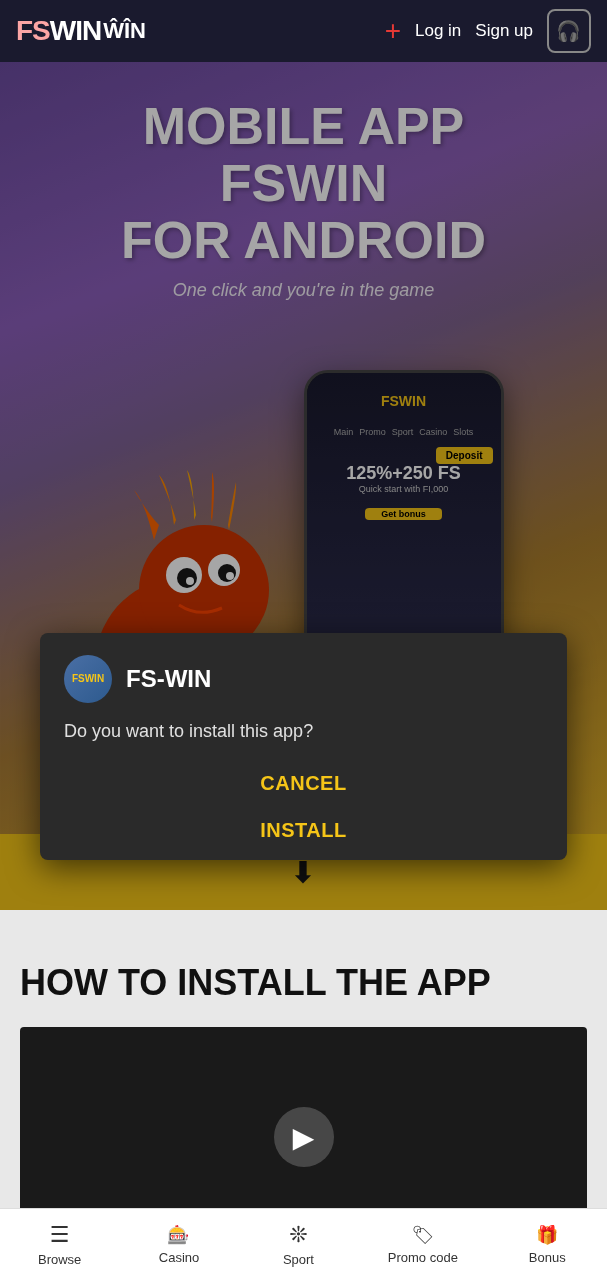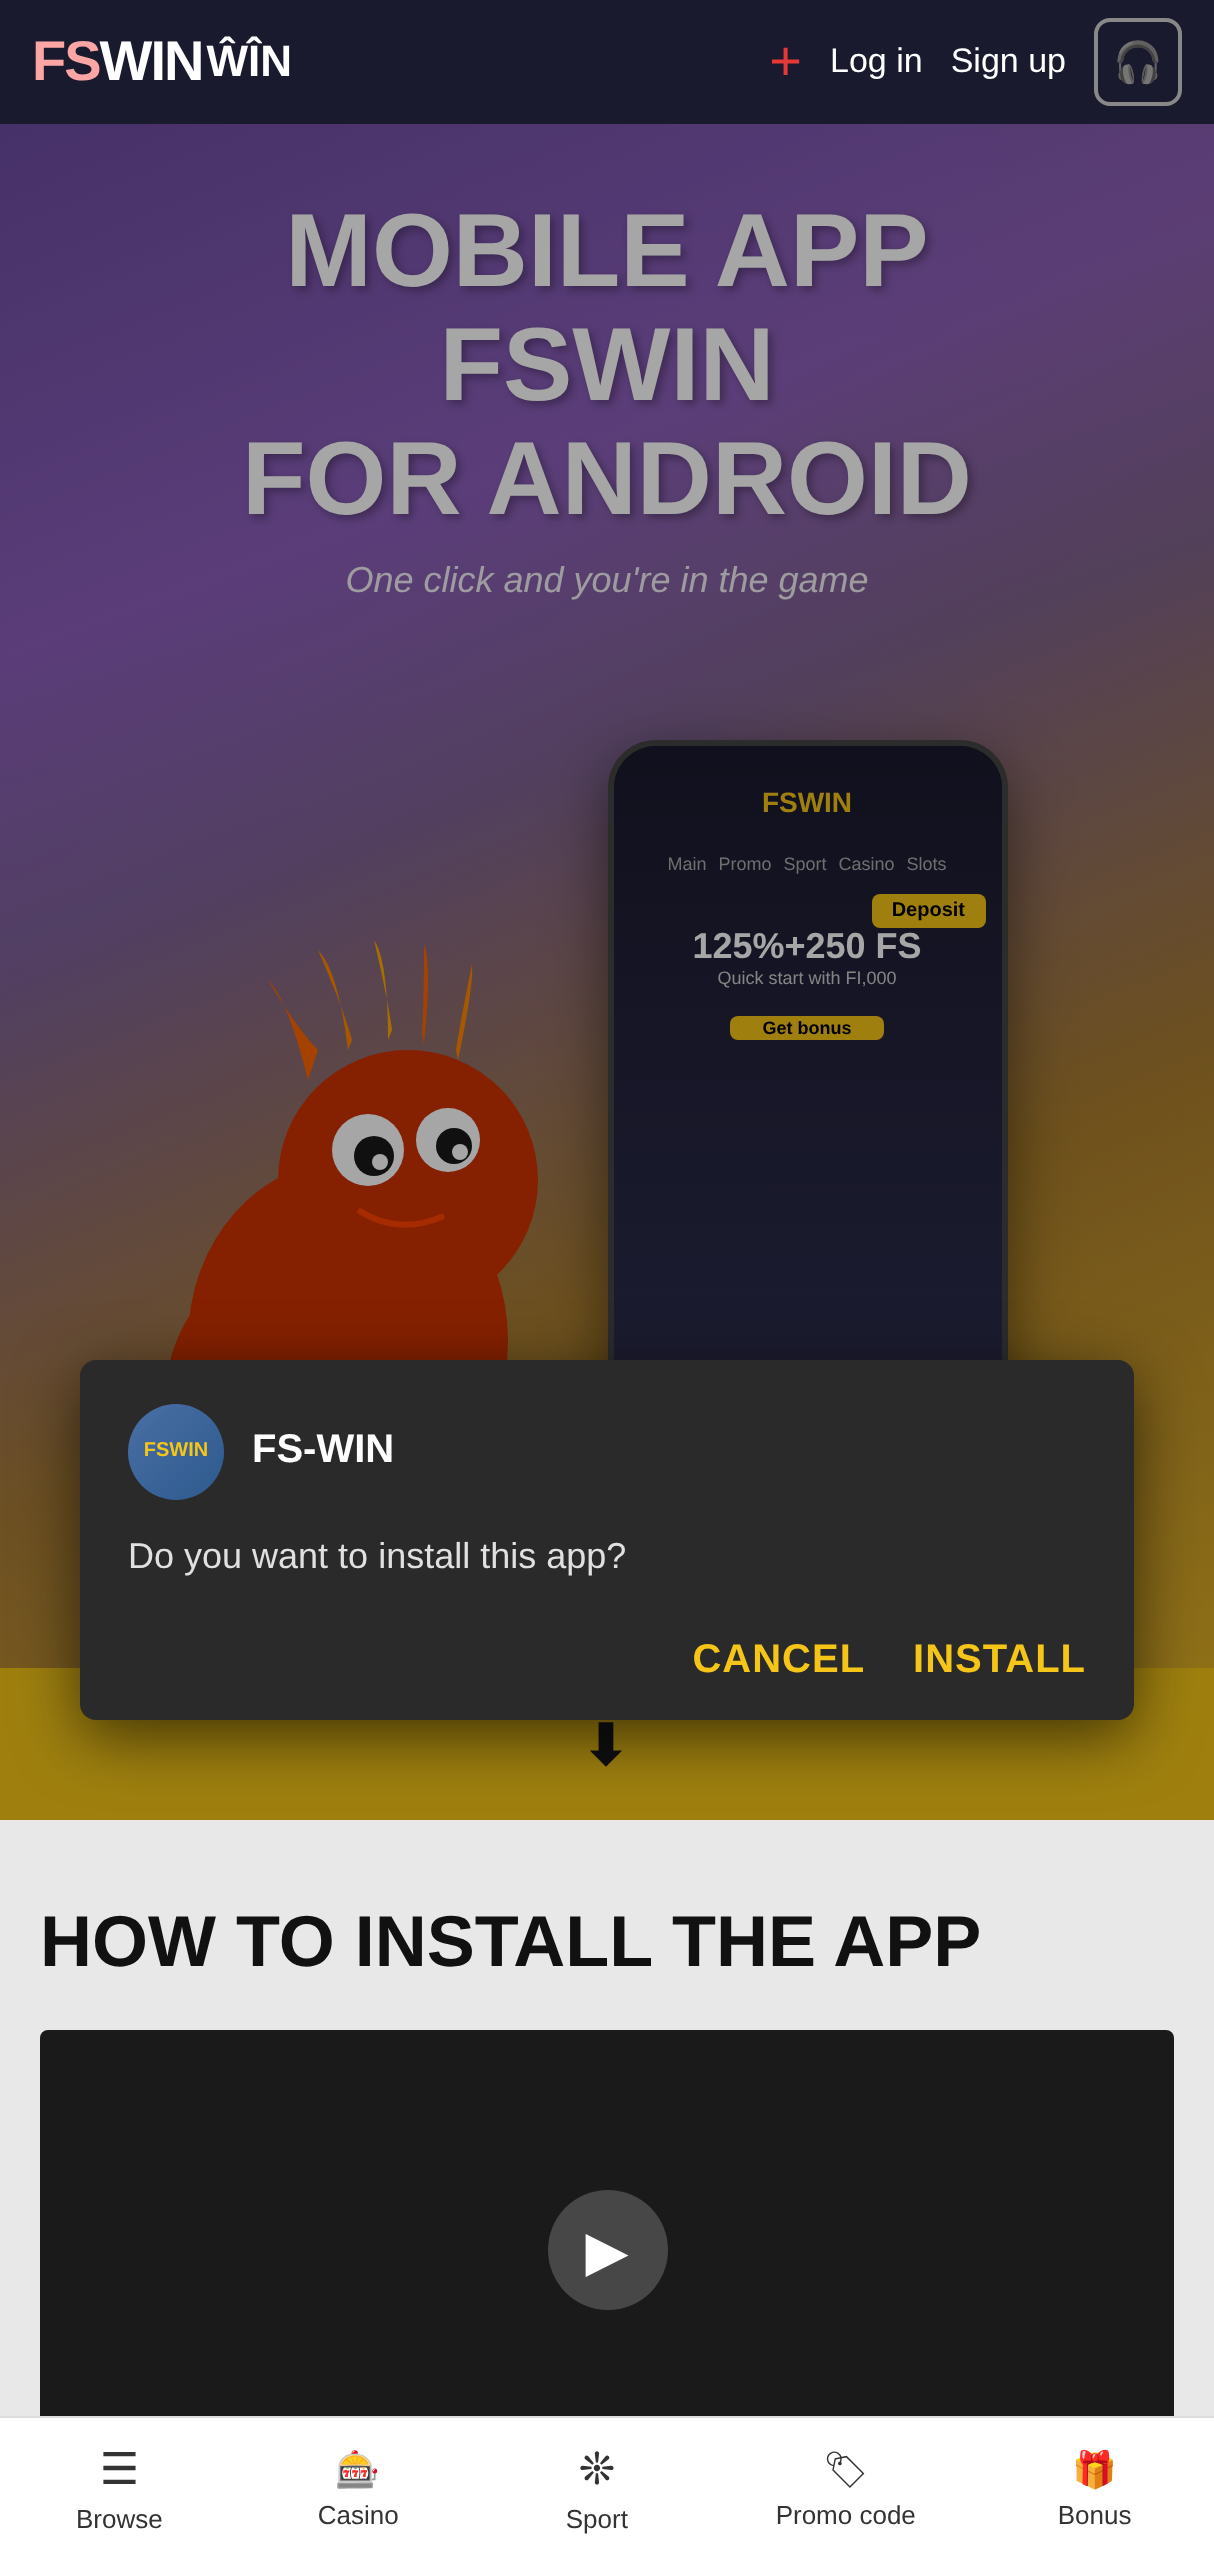--- a/index.html
+++ b/index.html
@@ -205,34 +205,35 @@
       background: linear-gradient(135deg, #4a6fa5, #2d5a8e);
       display: flex;
       align-items: center;
       justify-content: center;
       font-size: 11px;
       font-weight: 900;
       color: #f5c518;
       flex-shrink: 0;
     }
     .dialog-app-name {
-      font-size: 20px;
+      font-size: 24px;
       font-weight: 700;
       color: #ffffff;
     }
     .dialog-question {
       font-size: 18px;
       color: #e0e0e0;
       margin-bottom: 28px;
       line-height: 1.4;
     }
     .dialog-buttons {
       display: flex;
       justify-content: flex-end;
       gap: 24px;
+      flex-direction: column;
     }
     .dialog-cancel-btn {
       font-size: 20px;
       font-weight: 700;
       color: #f5c518;
       background: none;
       border: none;
       cursor: pointer;
       letter-spacing: 0.5px;
     }
@@ -268,21 +269,21 @@
       font-weight: 900;
       color: #1a1a1a;
       letter-spacing: 1px;
     }
     .download-icon {
       font-size: 28px;
     }
 
     
     .how-to-section {
-      padding: 40px 20px 20px;
+      padding: 52px 20px 20px;
       background: #e8e8e8;
     }
     .how-to-title {
       font-size: 36px;
       font-weight: 900;
       color: #111;
       line-height: 1.15;
       margin-bottom: 24px;
     }
     .video-placeholder {

